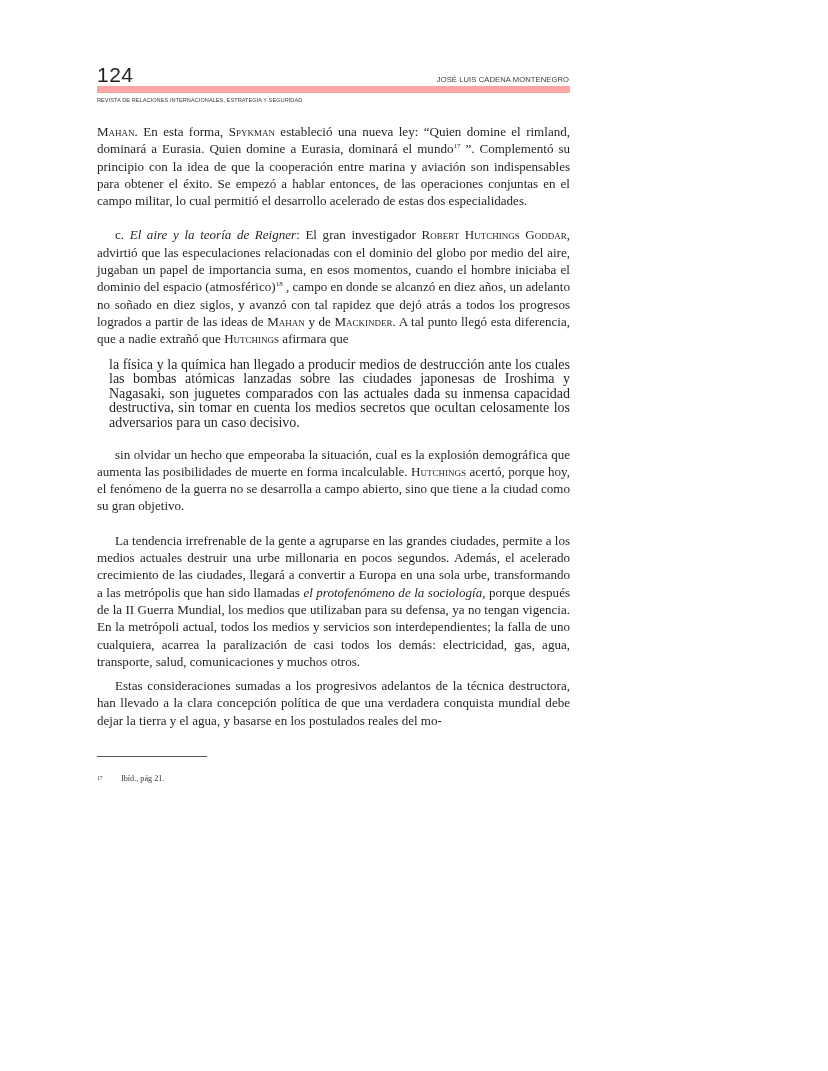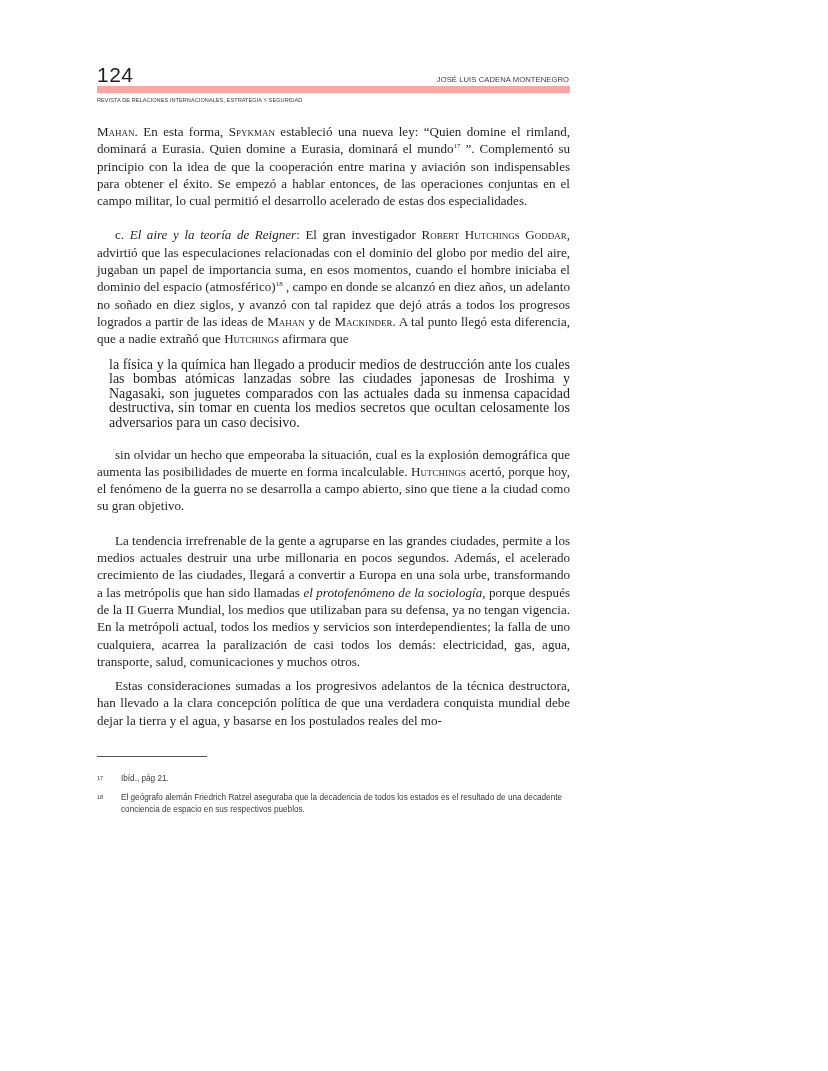--- a/index.html
+++ b/index.html
@@ -31,21 +31,21 @@
     .indent { text-indent: 18px; }
     .sc { font-variant: small-caps; }
     .it { font-style: italic; }
     sup { font-size: 7px; line-height: 0; vertical-align: 5px; }
     .quote {
       font-family: "Liberation Serif", serif; font-size: 14px; line-height: 14.6px;
       text-align: justify; margin: 0 0 0 10px; color: #231f20;
     }
     .fn-rule { width: 110px; border-top: 1px solid #555; }
     .fn {
-      font-family: Liberation Sans, sans-serif; font-size: 8.2px; line-height: 11.8px;
+      font-family: Liberation Serif, serif; font-size: 8.2px; line-height: 11.8px;
       color: #3a3a3a; display: flex;
     }
     .fn .num { width: 24px; flex: none; font-size: 5.5px; line-height: 10px; }
     .fn .txt { flex: 1; }
   </style>
 </head>
 <body>
 
 <div class="page">
   <div class="hdr-top">
@@ -68,18 +68,14 @@
     <p class="p indent" style="margin-top:7px;">Estas consideraciones sumadas a los progresivos adelantos de la técnica destructora, han llevado a la clara concepción política de que una verdadera conquista mundial debe dejar la tierra y el agua, y basarse en los postulados reales del mo-</p>
   </div>
 
   <div class="fn-rule" style="margin-top:27px;"></div>
 
   <div style="margin-top:16px;">
     <div class="fn">
       <span class="num">17</span>
       <span class="txt">Ibíd., pág 21.</span>
     </div>
-    <div class="fn" style="margin-top:7px;">
-      <span class="num">18</span>
-      <span class="txt">El geógrafo alemán Friedrich Ratzel aseguraba que la decadencia de todos los estados es el resultado de una decadente conciencia de espacio en sus respectivos pueblos.</span>
-    </div>
   </div>
 </div>
 
 </body></html>

